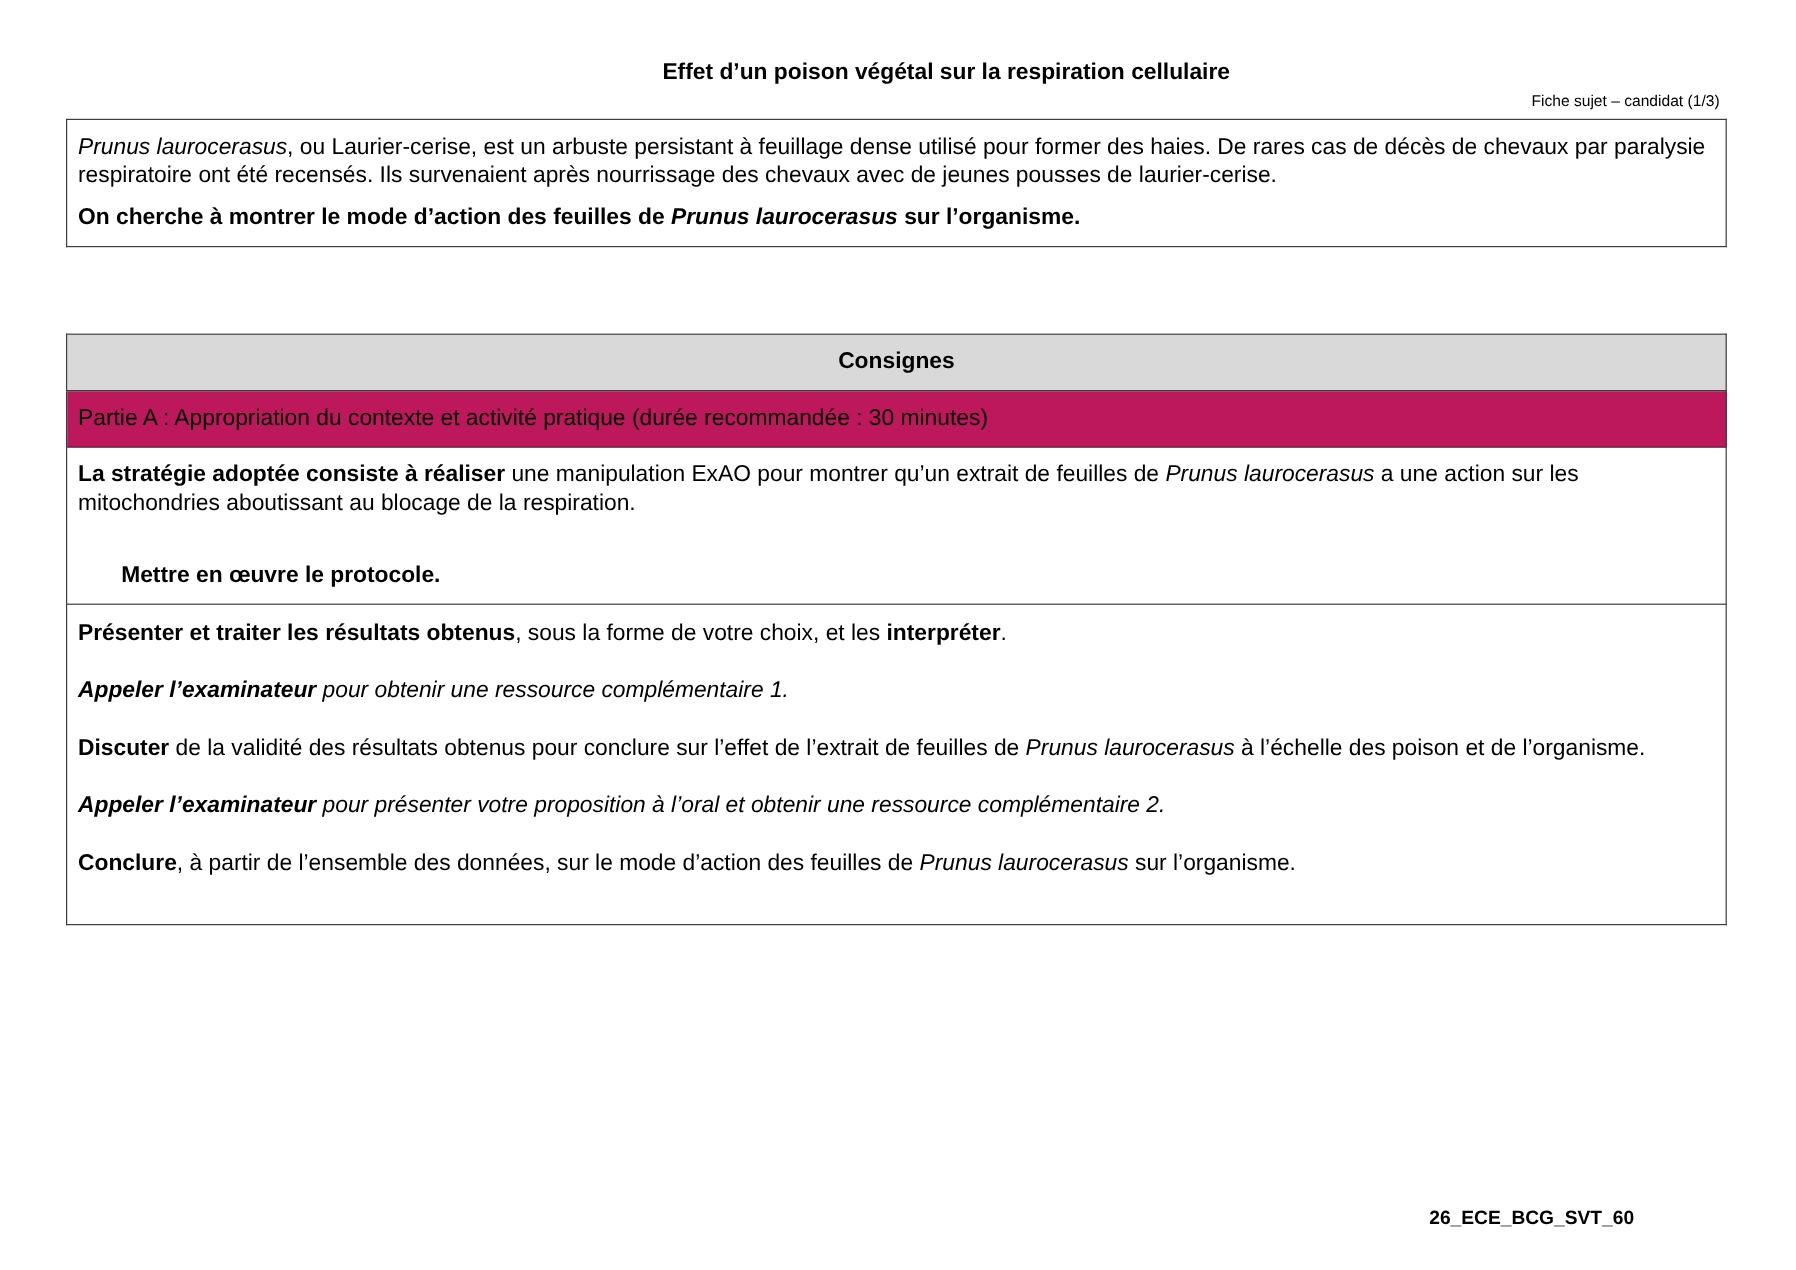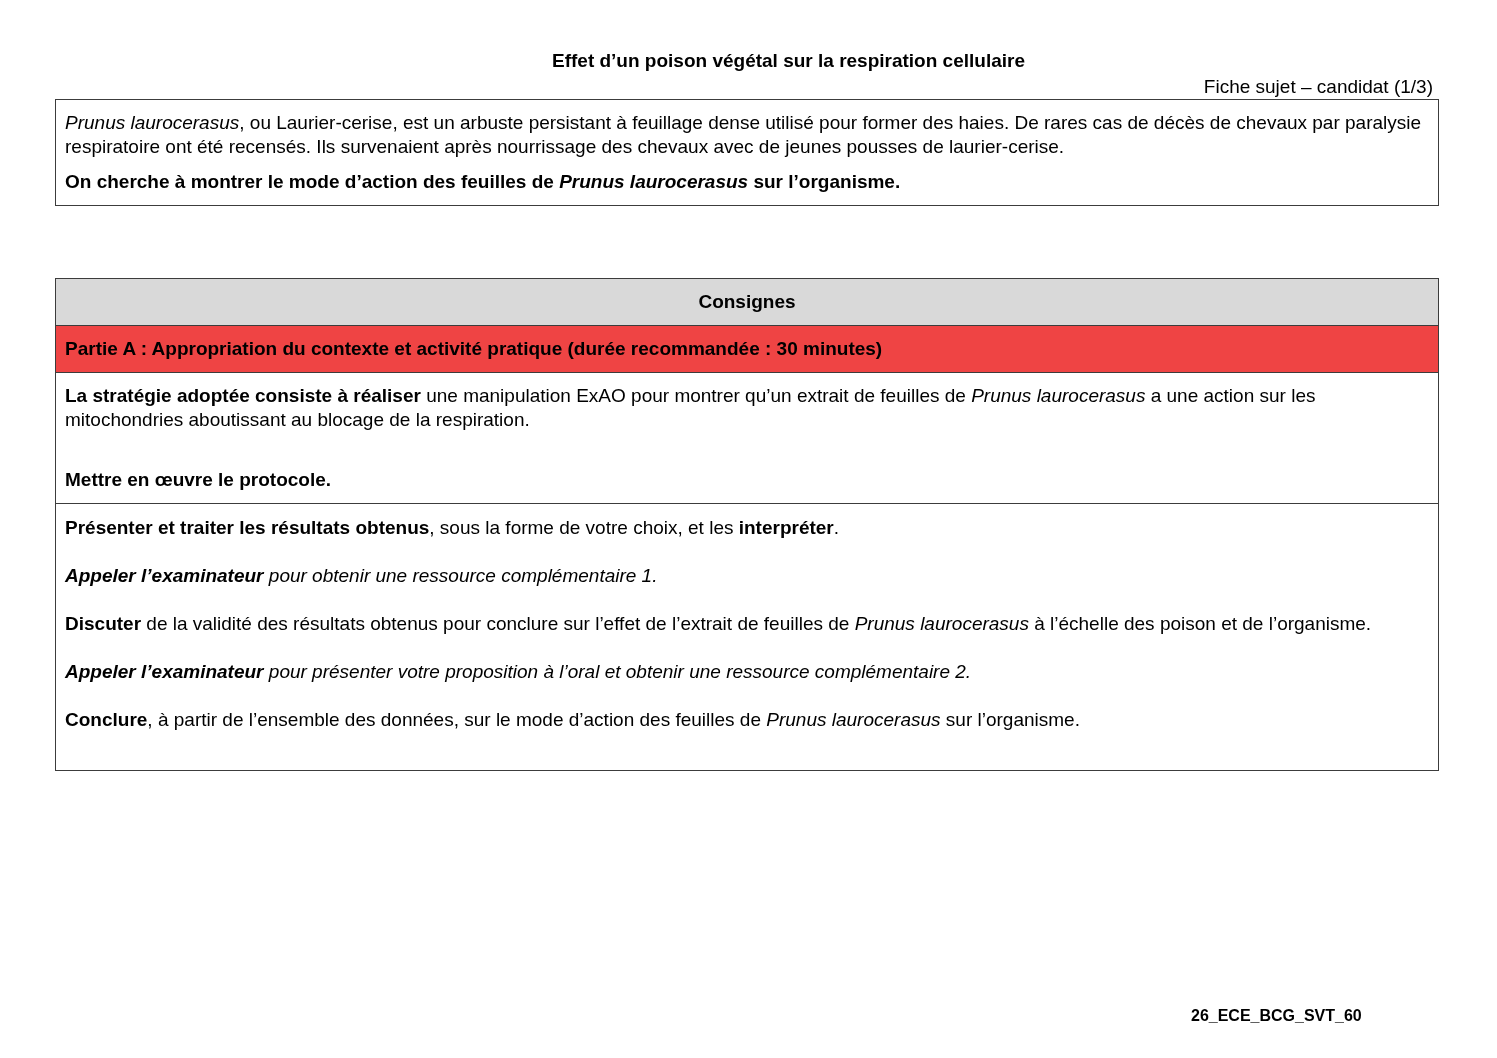--- a/index.html
+++ b/index.html
@@ -5,34 +5,34 @@
   html, body { margin: 0; padding: 0; background: #ffffff; }
   body {
     width: 1497px; height: 1058px; position: relative; overflow: hidden;
     font-family: "Liberation Sans", sans-serif; color: #000; font-size: 19px;
   }
   .title {
     position: absolute; left: 0; width: 1497px; top: 50px;
     text-align: center; font-weight: bold; font-size: 19px; padding-left: 40px;
   }
   .subtitle {
-    position: absolute; right: 64px; top: 76px; font-size: 19px;
+    position: absolute; right: 64px; top: 76px; font-size: 13px;
   }
   table.box {
     position: absolute; left: 55px; width: 1384px;
     border-collapse: collapse;
   }
   table.box td {
     border: 1.5px solid #3c3c3c;
     padding: 0 9px;
     vertical-align: middle;
     line-height: 24px;
   }
   .hdr { background: #d9d9d9; text-align: center; font-weight: bold; }
-  .sub { background: #ef4444; font-weight: bold; }
+  .sub { background: #be185d; font-weight: normal; }
   #t1 { top: 99px; }
   #t2 { top: 278px; }
   .b { font-weight: bold; }
   .i { font-style: italic; }
   .center { text-align: left; }
   p { margin: 0; }
   .footer {
     position: absolute; left: 1191px; top: 1007px; font-weight: bold; font-size: 16px;
   }
 </style>
@@ -57,21 +57,21 @@
   <tbody>
       <tr style="height:47px;">
     <td class="hdr">Consignes</td>
   </tr>
   <tr style="height:47px;">
     <td class="sub">Partie A : Appropriation du contexte et activité pratique (durée recommandée : 30 minutes)</td>
   </tr>
   <tr style="height:131px;">
     <td style="vertical-align:top; padding-top:11px;">
       <p><span class="b">La stratégie adoptée consiste à réaliser</span><span> une manipulation ExAO pour montrer qu’un extrait de feuilles de </span><span class="i">Prunus laurocerasus</span><span> a une action sur les mitochondries aboutissant au blocage de la respiration.</span></p>
-      <p class="b" style="margin-top:36px;">Mettre en œuvre le protocole.</p>
+      <p class="b" style="margin-top:36px;margin-left:36px;">Mettre en œuvre le protocole.</p>
     </td>
   </tr>
   <tr style="height:267px;margin-top:36px;">
     <td style="vertical-align:top; padding-top:12px;">
       <p><span class="b">Présenter et traiter les résultats obtenus</span><span>, sous la forme de votre choix, et les </span><span class="b">interpréter</span><span>.</span></p>
       <p class="center i" style="margin-top:24px;"><span class="b">Appeler l’examinateur</span><span> pour obtenir une ressource complémentaire 1.</span></p>
       <p style="margin-top:24px;"><span class="b">Discuter</span><span> de la validité des résultats obtenus pour conclure sur l’effet de l’extrait de feuilles de </span><span class="i">Prunus laurocerasus</span><span> à l’échelle des poison et de l’organisme.</span></p>
       <p class="center i" style="margin-top:24px;"><span class="b">Appeler l’examinateur</span><span> pour présenter votre proposition à l’oral et obtenir une ressource complémentaire 2.</span></p>
       <p style="margin-top:24px;"><span class="b">Conclure</span><span>, à partir de l’ensemble des données, sur le mode d’action des feuilles de </span><span class="i">Prunus laurocerasus</span><span> sur l’organisme.</span></p>
     </td>

